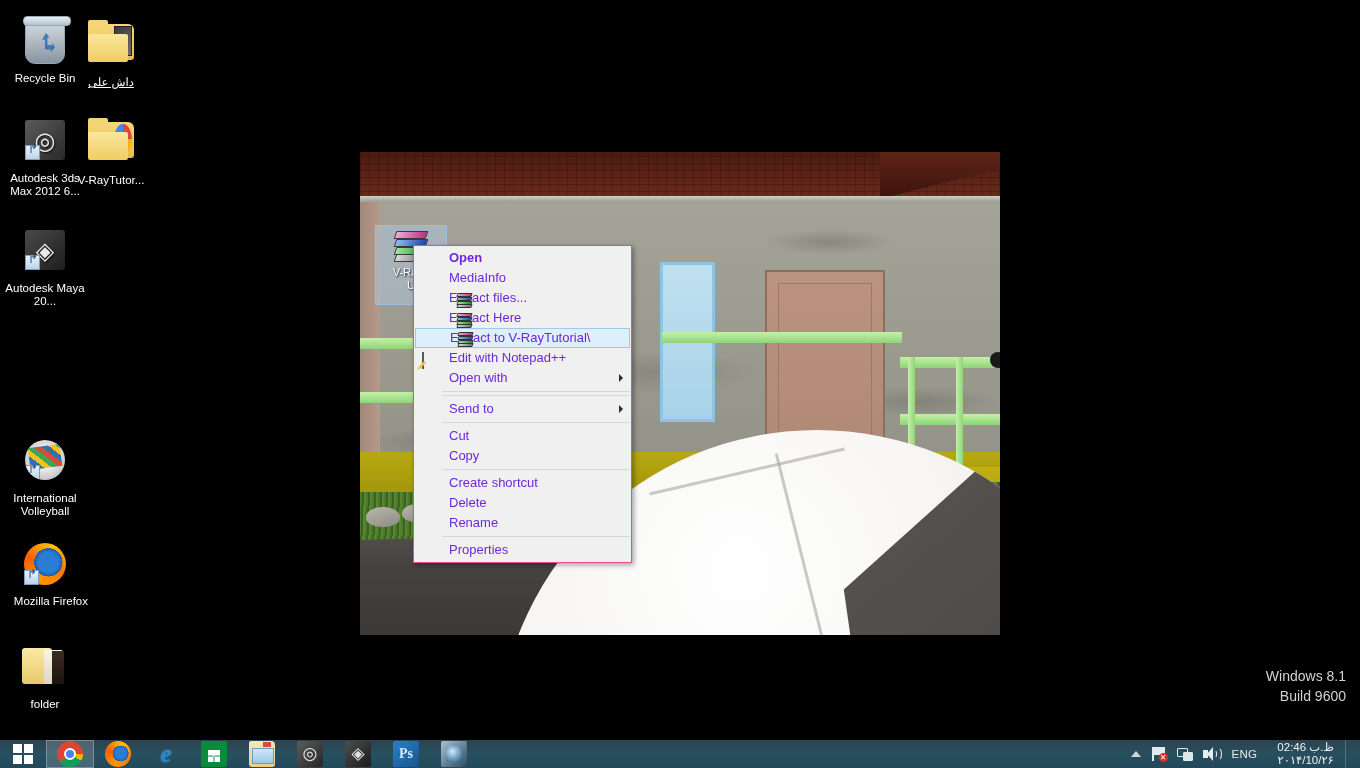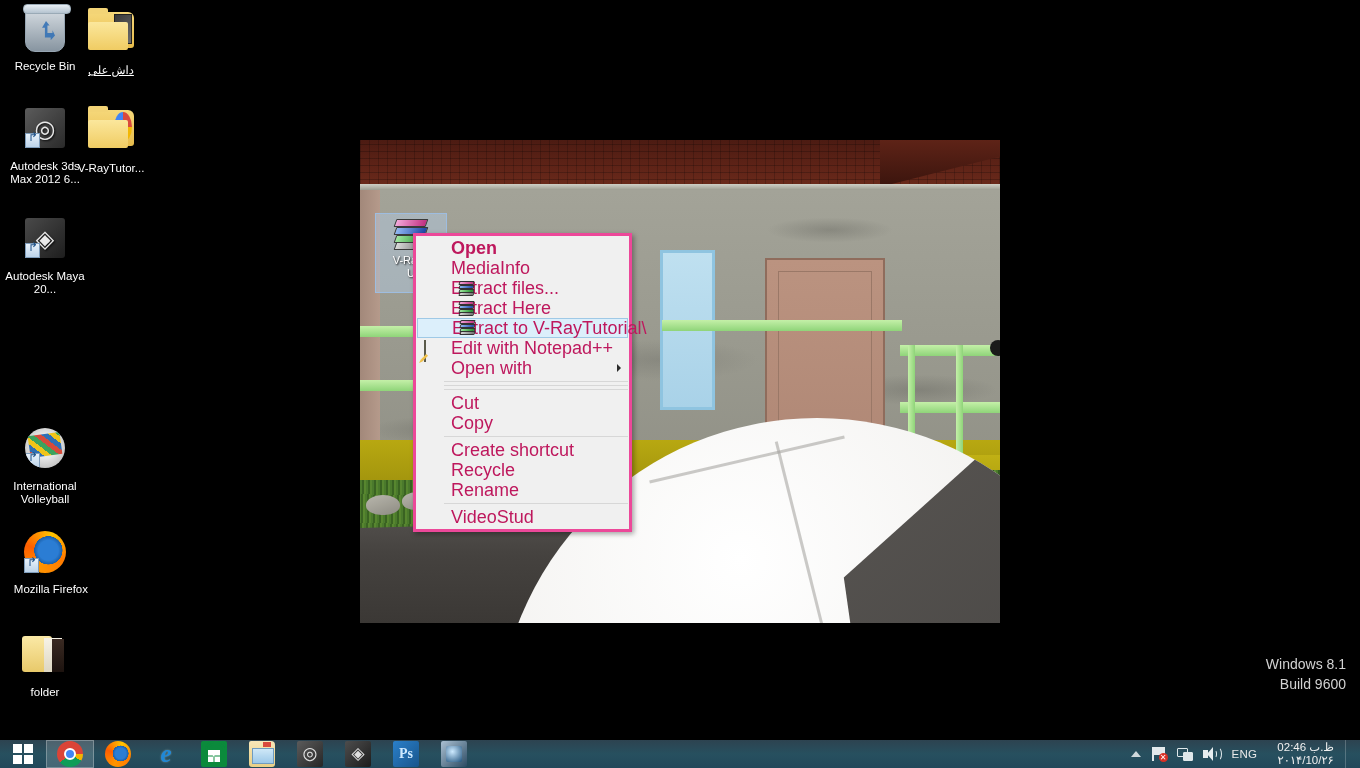--- a/index.html
+++ b/index.html
@@ -6,21 +6,21 @@
   html, body {
     width: 1360px; height: 768px;
     overflow: hidden;
     background: #000;
     font-family: "Liberation Sans", sans-serif;
   }
 
   
   #desktop {
     position: absolute;
-    left: 0; top: 0;
+    left: 0; top: 12px;
     width: 1360px; height: 740px;
     background: #000000;
     overflow: hidden;
   }
 
   
   #wallpaper {
     position: absolute;
     left: 360px; top: 140px;
     width: 640px; height: 483px;
@@ -301,24 +301,24 @@
     content: "↱"; position: absolute; left: 2px; top: -3px;
     font-size: 12px; color: #1b4f86; text-shadow: none;
   }
 
   
   #ctxmenu {
     position: absolute;
     left: 413px; top: 233px;
     width: 219px;
     background: #f0f0f0;
-    border: 3px solid #ec4899;
+    border: 1px solid #ec4899;
     box-shadow: 2px 2px 5px rgba(0,0,0,.35);
-    font-size: 18px;
-    color: #be185d;
+    font-size: 13px;
+    color: #6d28d9;
     padding: 2px 0;
     z-index: 50;
   }
   .ctx-gutter {
     position: absolute; left: 1px; top: 1px; bottom: 1px; width: 27px;
     background: #f0f0f0;
   }
   .ctx-item {
     position: relative;
     height: 20px;
@@ -767,43 +767,47 @@
     </div>
 
     <div class="ctx-item">
       <span>Open with</span>
       <span class="ctx-arrow"></span>
     </div>
     <div class="ctx-sep"></div>
 
     <div class="ctx-sep"></div>
 
+    <div class="ctx-item">
+      <span>Send to</span>
+      <span class="ctx-arrow"></span>
+    </div>
     <div class="ctx-sep"></div>
 
     <div class="ctx-item">
       <span>Cut</span>
     </div>
     <div class="ctx-item">
       <span>Copy</span>
     </div>
     <div class="ctx-sep"></div>
 
     <div class="ctx-item">
       <span>Create shortcut</span>
     </div>
     <div class="ctx-item">
-      <span>Recycle</span>
+      <span>Delete</span>
     </div>
     <div class="ctx-item">
       <span>Rename</span>
     </div>
     <div class="ctx-sep"></div>
 
     <div class="ctx-item">
-      <span>VideoStud</span>
+      <span>Properties</span>
     </div>
   </div>
 
   <div id="watermark">
     <div>Windows 8.1</div>
     <div>Build 9600</div>
   </div>
 </div>
 
 <div id="taskbar">

